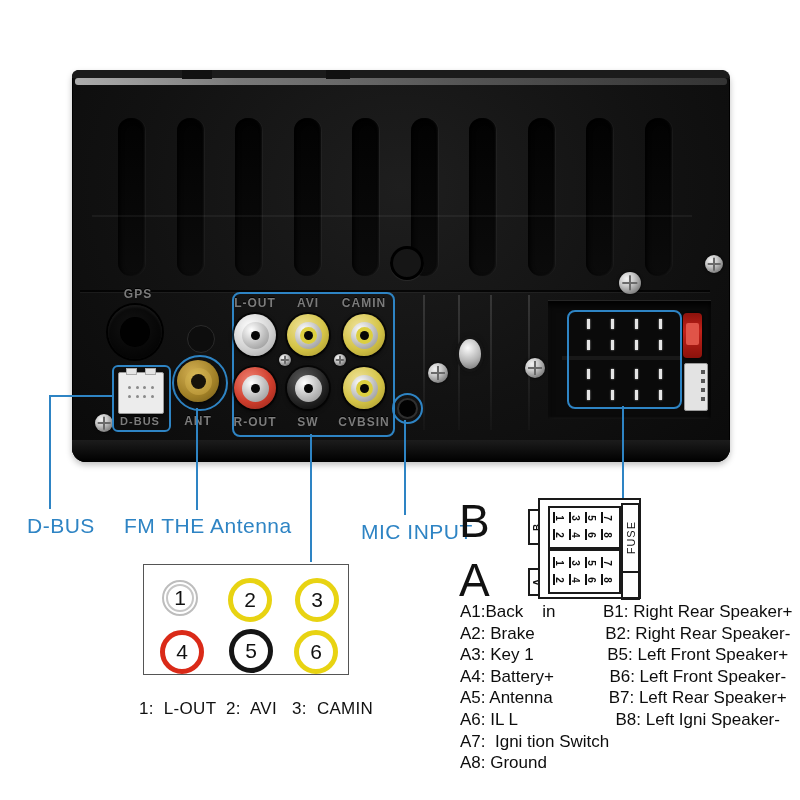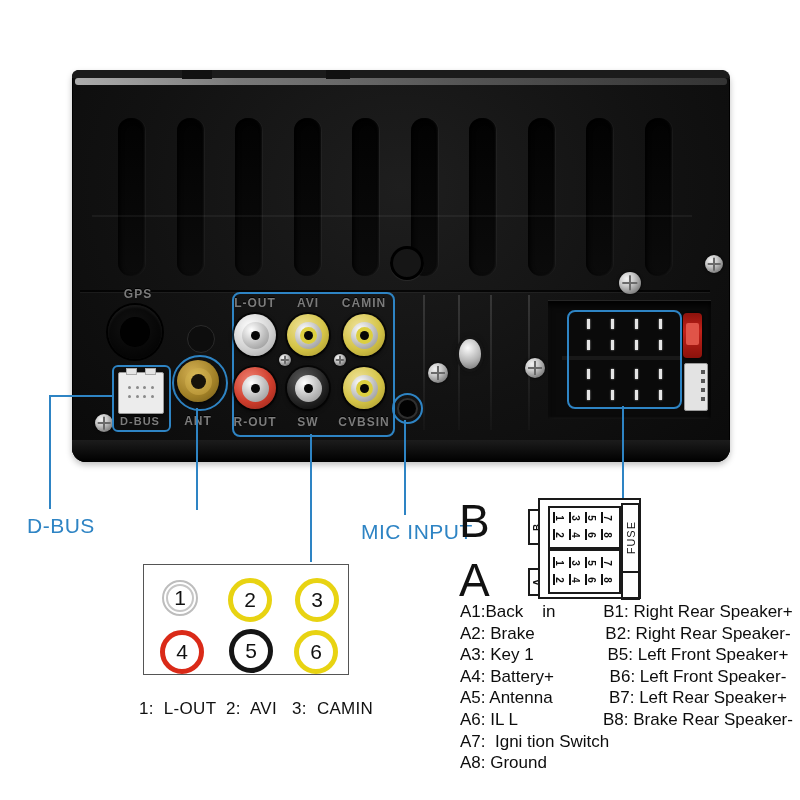--- a/index.html
+++ b/index.html
@@ -296,20 +296,21 @@
   </div>
 
   <div class="aline" style="left:49px;top:395px;width:63px;height:2px;"></div>
   <div class="aline" style="left:49px;top:395px;width:2px;height:114px;"></div>
   <div class="aline" style="left:196px;top:408px;width:2px;height:102px;"></div>
   <div class="aline" style="left:310px;top:434px;width:2px;height:128px;"></div>
   <div class="aline" style="left:404px;top:420px;width:2px;height:95px;"></div>
   <div class="aline" style="left:622px;top:406px;width:2px;height:92px;"></div>
 
   <div class="clabel" style="left:27px;top:514px;">D-BUS</div>
+  <div class="clabel" style="left:124px;top:514px;">FM THE Antenna</div>
   <div class="clabel" style="left:361px;top:520px;">MIC INPUT</div>
 
   <div class="key-box">
     <div class="kc ring-gray" style="left:18px;top:15px;">
         <span>1</span>
       </div>
     <div class="kc ring-yellow" style="left:84px;top:13px;">
         <span>2</span>
       </div>
     <div class="kc ring-yellow" style="left:151px;top:13px;">
@@ -425,16 +426,16 @@
     <div>A6: IL L</div>
     <div>A7:  Igni tion Switch</div>
     <div>A8: Ground</div>
   </div>
   <div class="pinlist" style="left:603px;top:601px;text-align:center;">
     <div>B1: Right Rear Speaker+</div>
     <div>B2: Right Rear Speaker-</div>
     <div>B5: Left Front Speaker+</div>
     <div>B6: Left Front Speaker-</div>
     <div>B7: Left Rear Speaker+</div>
-    <div>B8: Brake Rear Speaker-</div>
+    <div>B8: Left Igni Speaker-</div>
   </div>
 
 </div>
 
 </body></html>

